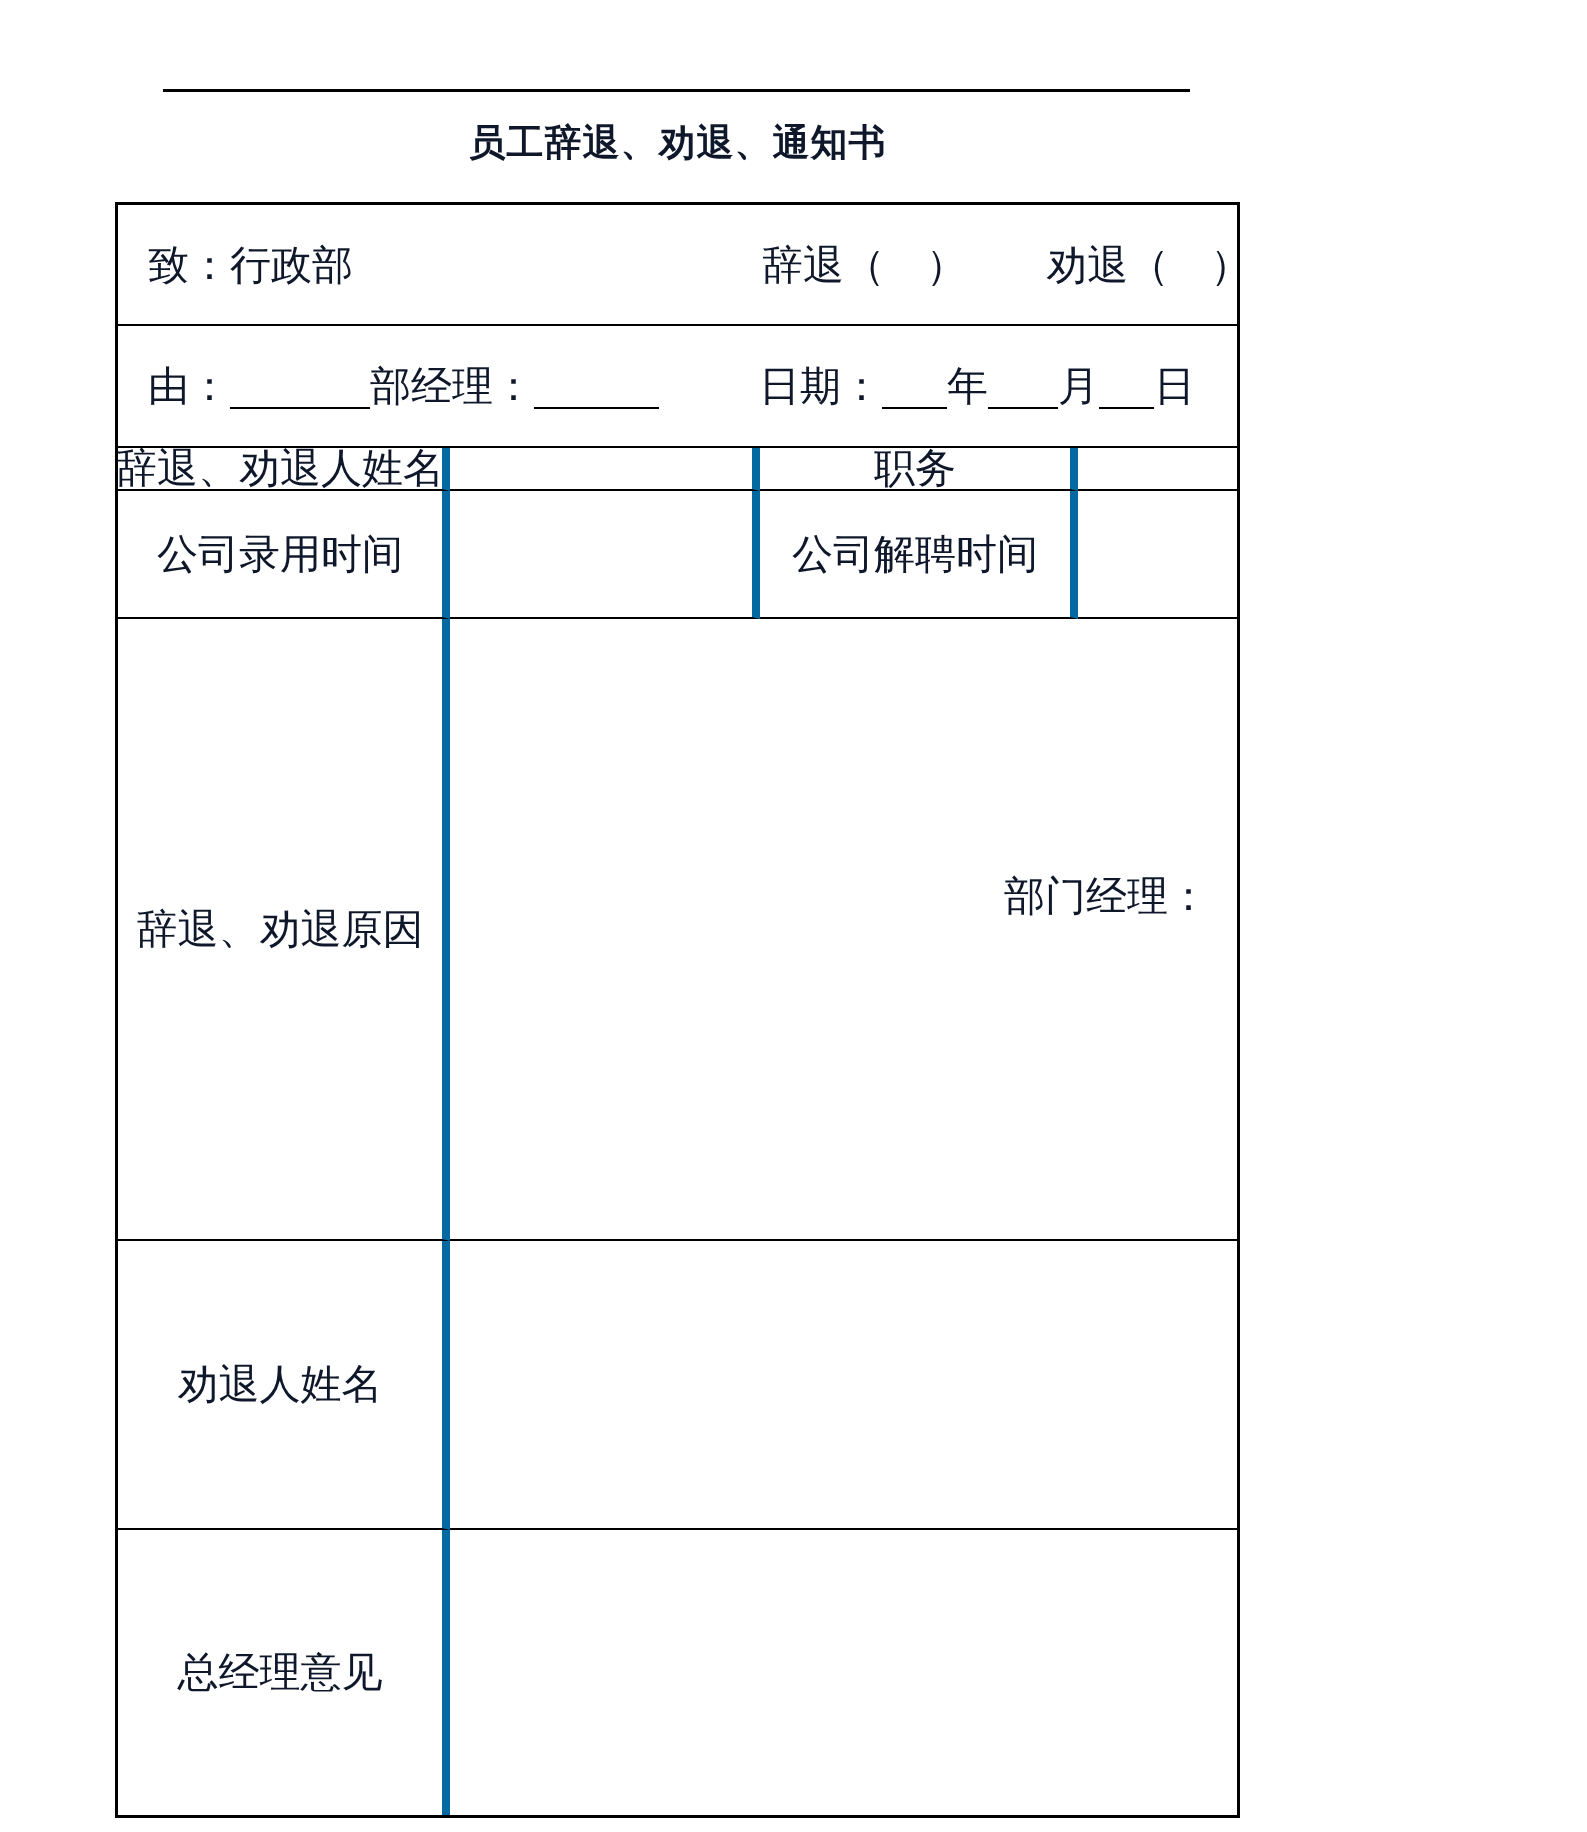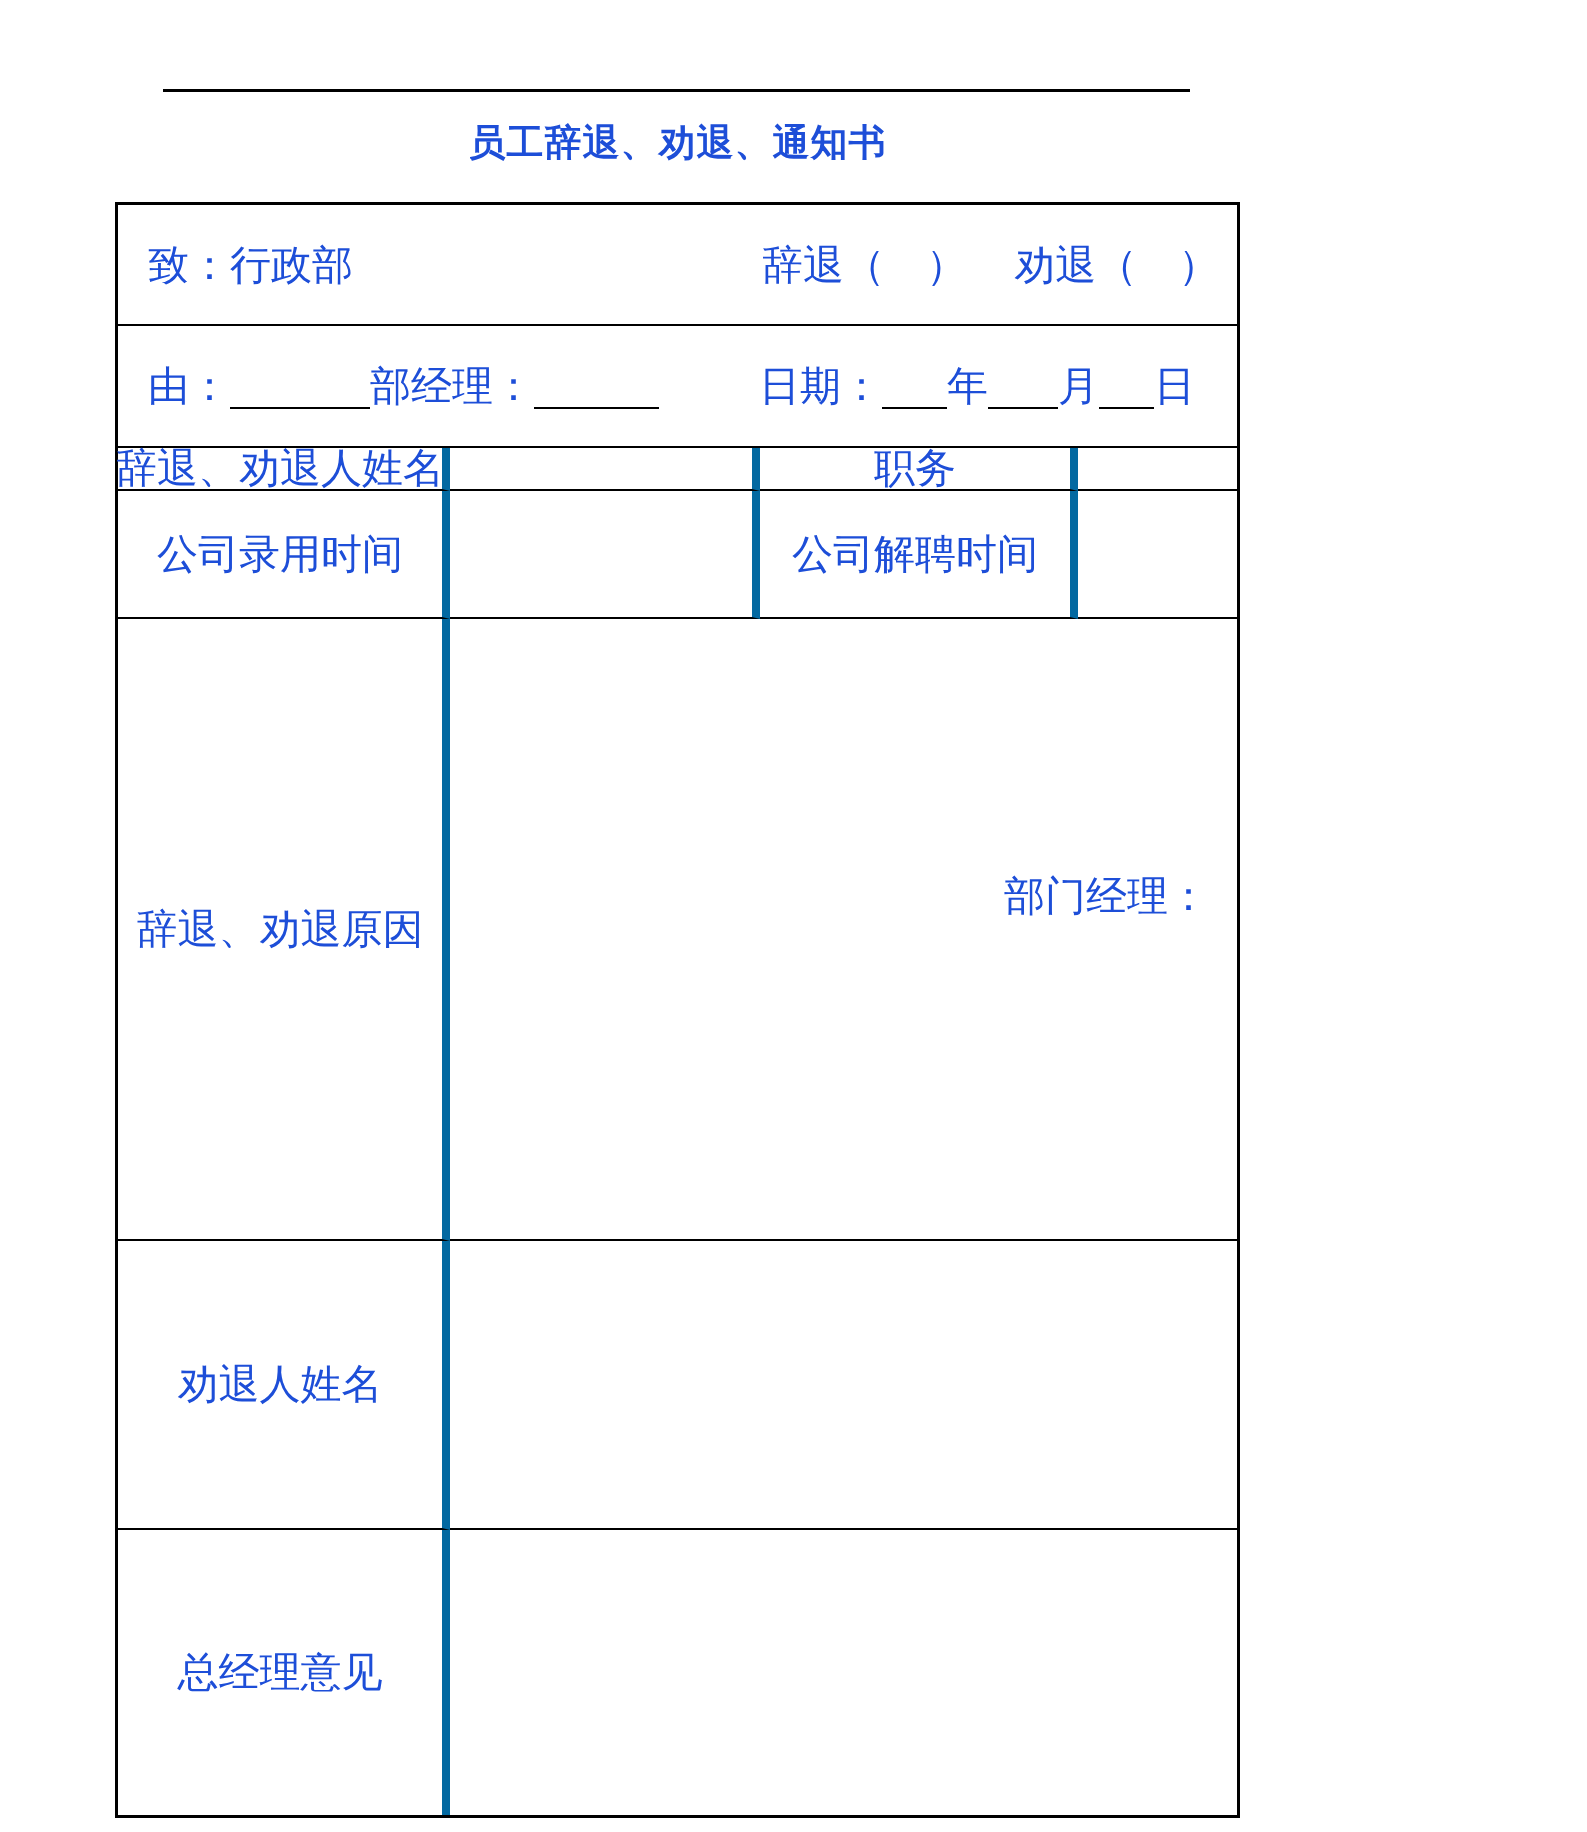--- a/index.html
+++ b/index.html
@@ -1,21 +1,21 @@
 <!DOCTYPE html>
 <html><head>
 <meta charset="utf-8">
 <style>
   html, body { margin: 0; padding: 0; background: #ffffff; }
   .page {
     position: relative;
     width: 1587px;
     height: 1832px;
     background: #ffffff;
-    color: #1d4ed8;
+    color: #0f172a;
     font-family: "Liberation Serif", "DejaVu Serif", serif;
     overflow: hidden;
   }
   .header-rule {
     position: absolute;
     left: 163px; top: 89px;
     width: 1027px; height: 3px;
     background: #000000;
   }
   .doc-title {
@@ -63,21 +63,21 @@
     left: 30px; top: 50%;
     transform: translateY(-50%);
     white-space: nowrap;
   }
   .pos-options {
     position: absolute;
     left: 644px; top: 50%;
     transform: translateY(-50%);
     white-space: nowrap;
   }
-  .option + .option { margin-left: 37px; }
+  .option + .option { margin-left: 69px; }
   
   .issuer-row {
     display: flex;
     align-items: center;
     padding-left: 30px;
     white-space: nowrap;
   }
   .blank {
     display: inline-block;
     border-bottom: 2px solid #000000;

